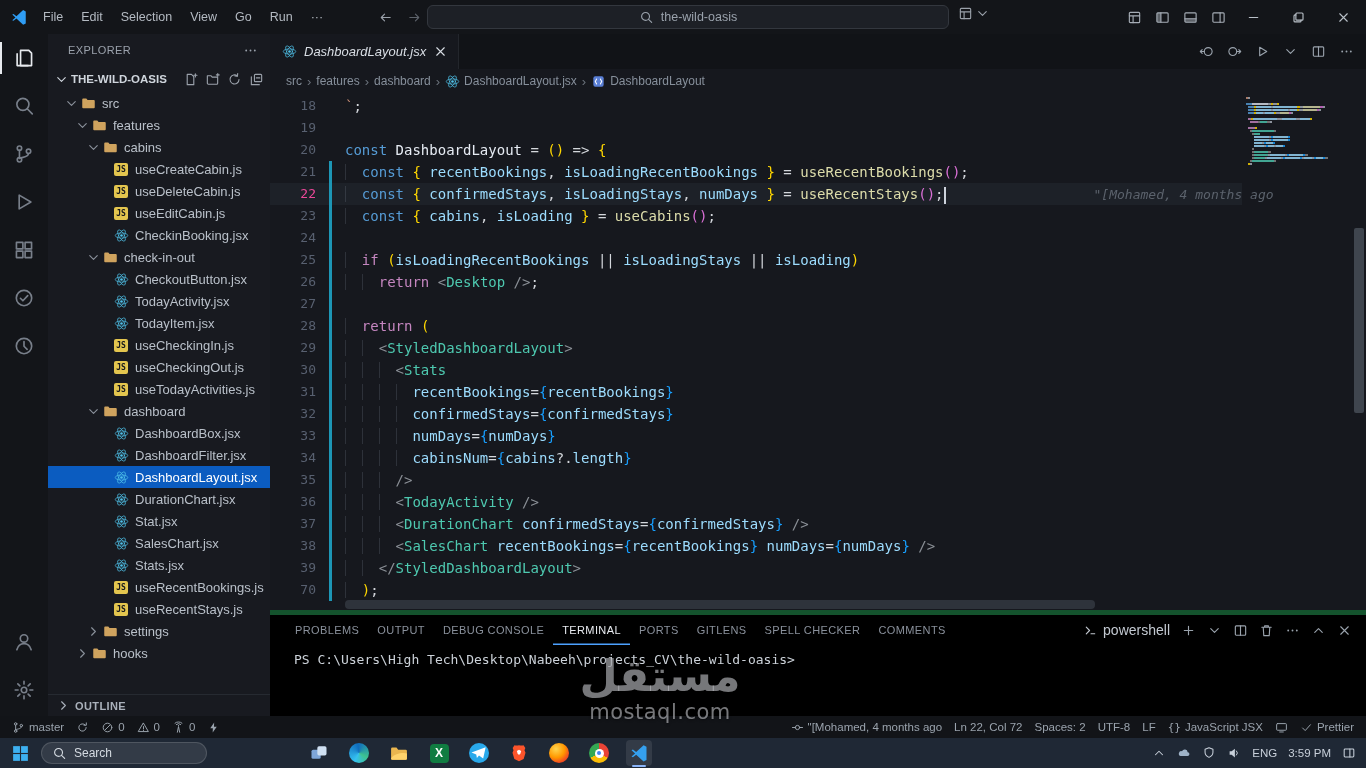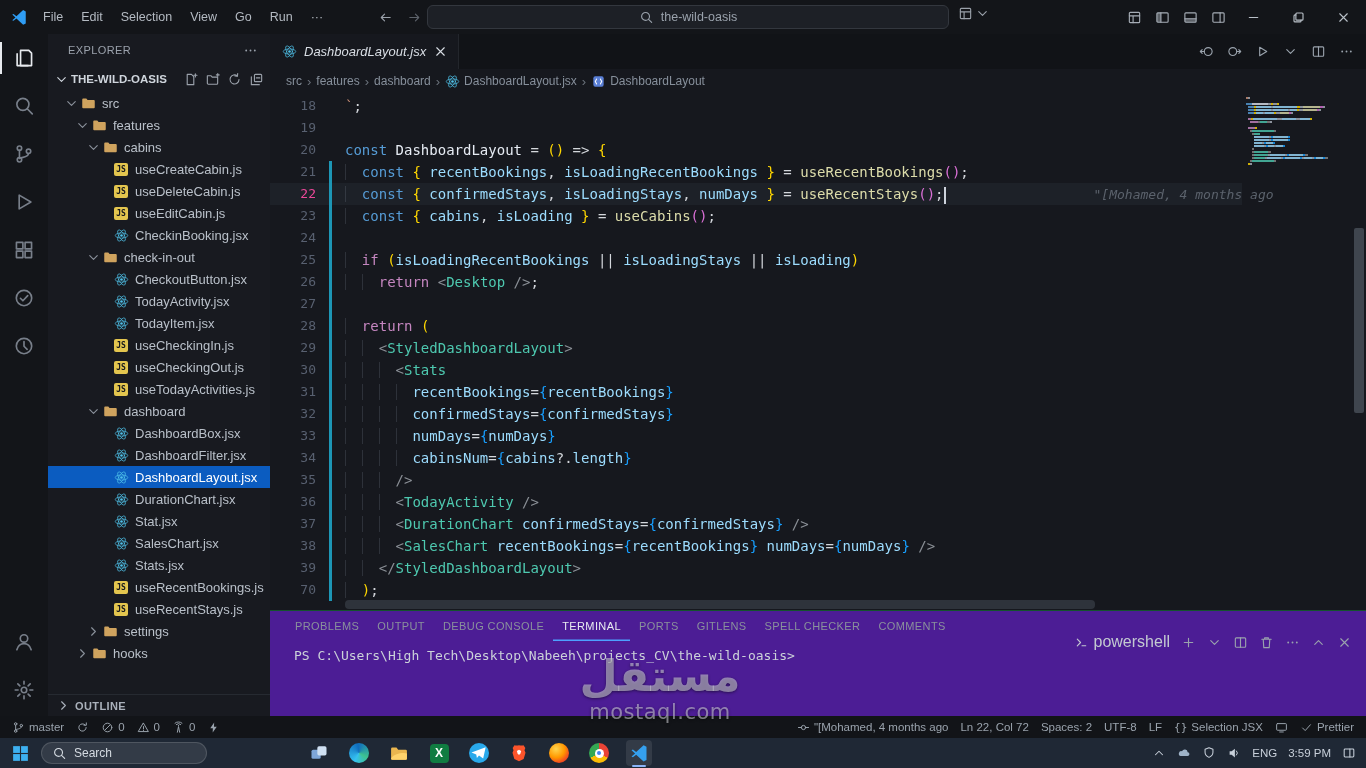--- a/index.html
+++ b/index.html
@@ -79,25 +79,25 @@
   .t-blame{color:#5b626c;font-style:italic;font-size:13px;margin-left:148px}
   .cursor{display:inline-block;width:2px;height:17px;background:#cdd3dc;vertical-align:middle}
   #minimap{position:absolute;top:4px;right:14px;width:106px}
   .mm-row{height:2px;margin-bottom:1px;display:flex}
   .mm-row i{height:2px;display:block;flex:none}
   #vscroll{position:absolute;right:0;top:0;bottom:0;width:14px}
   #vscroll .thumb{position:absolute;left:2px;right:2px;top:135px;height:185px;background:#3f454e;border-radius:2px}
   #hscroll{position:absolute;left:75px;bottom:1px;height:9px;width:750px;background:#434a54;opacity:.55;border-radius:4px}
 
   
-  #panel{height:106px;flex:none;border-top:1px solid #14532d;background:#4c1d95;position:relative}
+  #panel{height:106px;flex:none;border-top:5px solid #14532d;background:#000000;position:relative}
   #panel-tabs{display:flex;align-items:center;height:30px;padding-left:16px}
   .ptab{padding:0 9px;font-size:11px;letter-spacing:.4px;color:#8a919c;line-height:30px}
   .ptab.active{color:#e8ebf0;box-shadow:inset 0 -1.5px 0 #4da1ff}
-  #panel-actions{position:absolute;right:14px;top:16px;height:30px;display:flex;align-items:center;gap:11px;color:#9aa3ad;font-size:16px}
+  #panel-actions{position:absolute;right:14px;top:0;height:30px;display:flex;align-items:center;gap:11px;color:#9aa3ad;font-size:14px}
   #shell-group{display:flex;align-items:center;gap:5px;color:#c3c9d1}
   #term-body{padding:7px 0 0 24px;font-family:"DejaVu Sans Mono","Liberation Mono",monospace;font-size:13px;color:#ccd2d9}
 
   
   #statusbar{position:absolute;left:0;right:0;top:716px;height:22px;background:#121418;display:flex;
     align-items:center;justify-content:space-between;font-size:11.5px;color:#9aa3ad;z-index:20;padding:0 6px}
   .sb-side{display:flex;align-items:center;height:22px}
   .sb-item{display:flex;align-items:center;gap:4px;padding:0 6px;height:22px}
   .sb-item .ic svg{width:13px;height:13px}
   .braces{font-family:"DejaVu Sans Mono",monospace;font-size:11px}
@@ -1108,21 +1108,21 @@
           <span>Spaces: 2</span>
         </span>
         <span class="sb-item">
           <span>UTF-8</span>
         </span>
         <span class="sb-item">
           <span>LF</span>
         </span>
         <span class="sb-item">
           <span class="braces">{}</span>
-          <span>Selection JSX</span>
+          <span>JavaScript JSX</span>
         </span>
         <span class="sb-item">
           <span class="ic">
             <svg viewBox="0 0 16 16" fill="none" stroke="currentColor" stroke-width="1.2" stroke-linecap="round" stroke-linejoin="round">
               <rect x="2" y="3.2" width="12" height="8.2" rx="1"></rect>
               <path d="M5.8 13.5h4.4"></path>
             </svg>
           </span>
         </span>
         <span class="sb-item">

